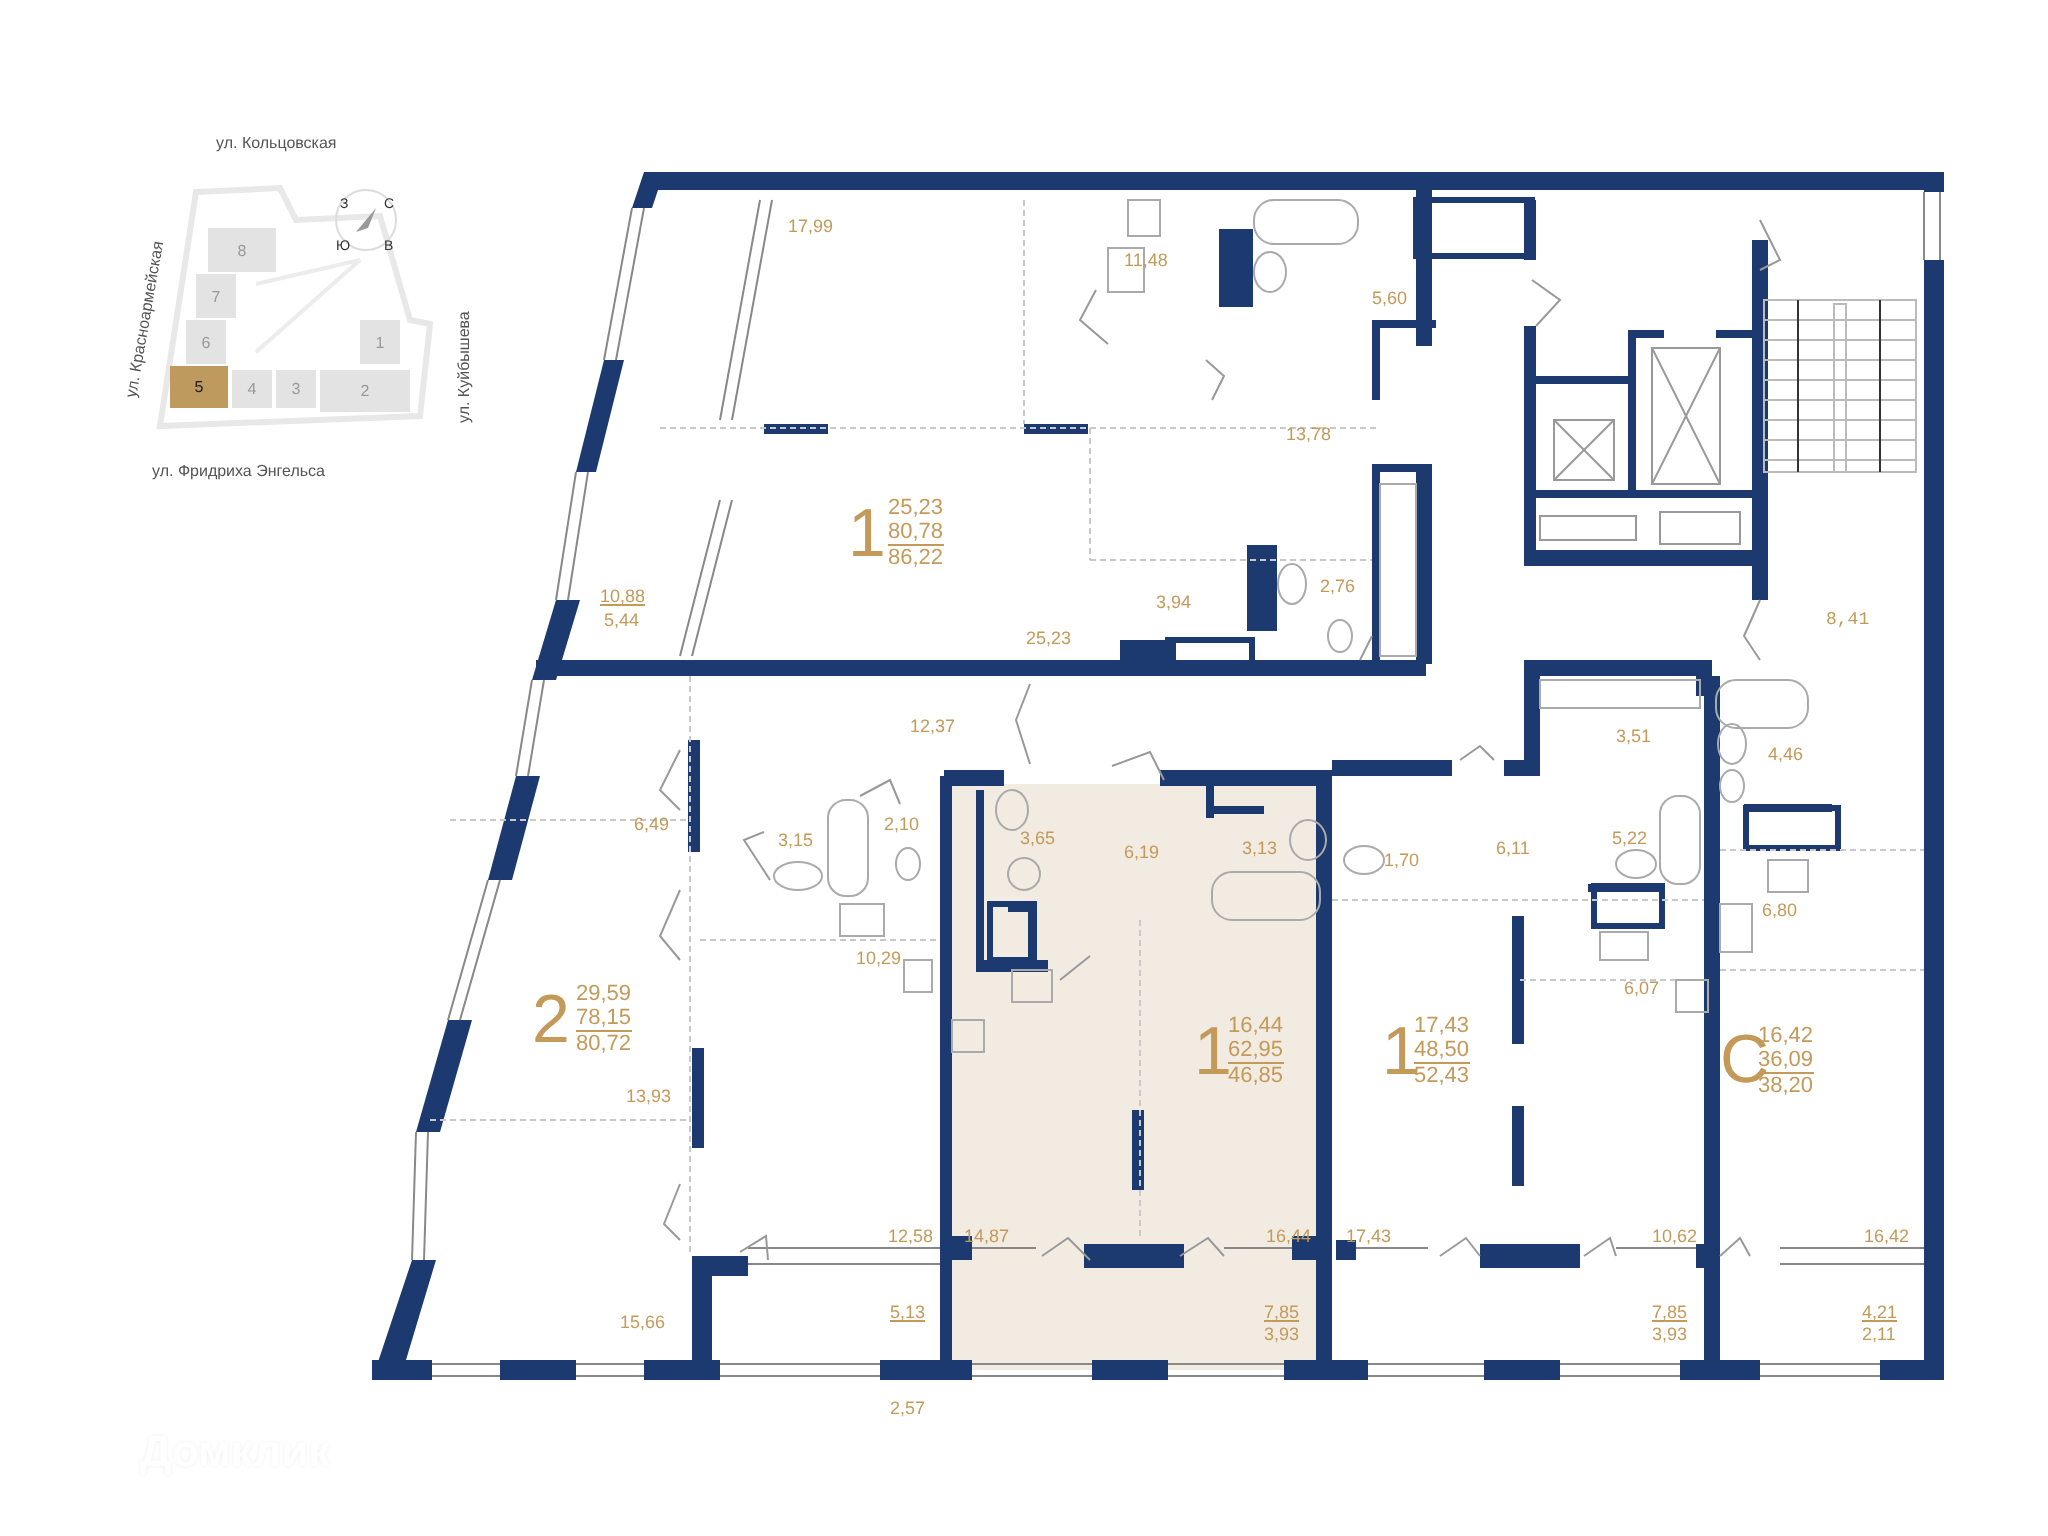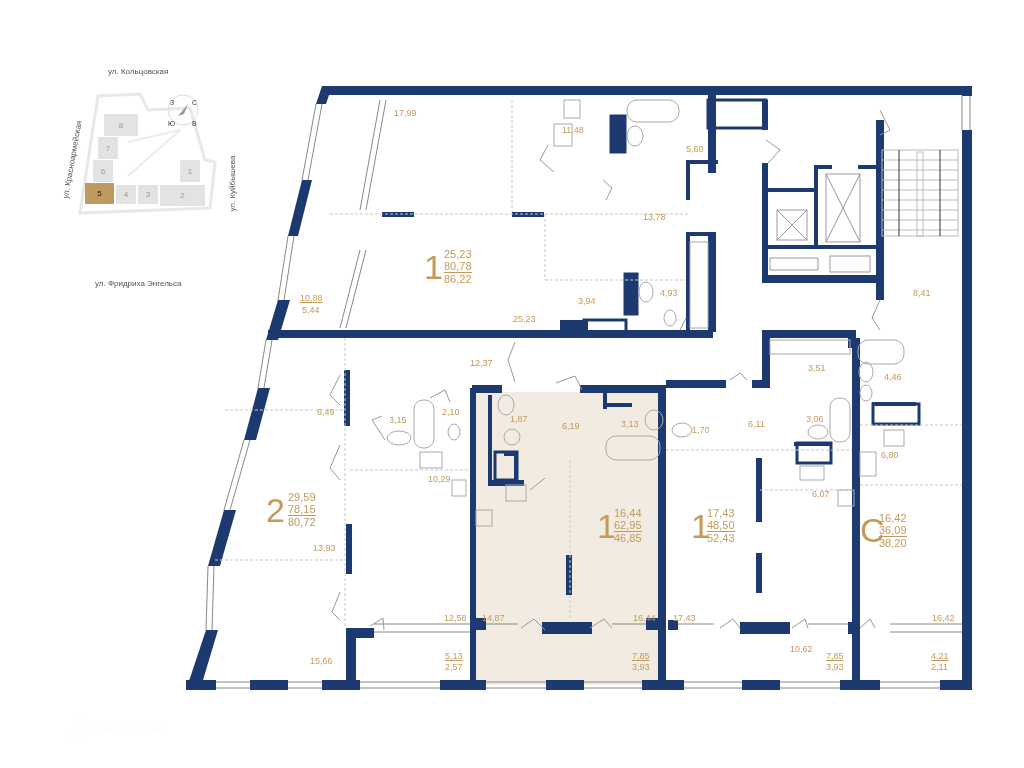--- a/index.html
+++ b/index.html
@@ -15,21 +15,21 @@
   .watermark { position:absolute; left:36px; top:712px; display:flex; align-items:center; gap:6px; color:#ffffff; font-size:22px; font-weight:bold; opacity:0.85; font-family:"Liberation Sans", sans-serif; text-shadow:0 0 2px rgba(0,0,0,0.08); }
   svg { position:absolute; left:0; top:0; }
 </style>
 </head>
 <body>
 
 <div>
   <div class="street" style="left:108px;top:67px;">ул. Кольцовская</div>
   <div class="street" style="left:20px;top:140px;transform:rotate(-80deg);transform-origin:center;width:110px;">ул. Красноармейская</div>
   <div class="street" style="left:202px;top:177px;transform:rotate(-90deg);transform-origin:center;width:60px;">ул. Куйбышева</div>
-  <div class="street" style="left:95px;top:231px;margin-top:48px;">ул. Фридриха Энгельса</div>
+  <div class="street" style="left:76px;top:231px;">ул. Фридриха Энгельса</div>
 
   <svg width="1024" height="768">
     <path d="M98,96 L140,94 L148,110 L190,108 L205,160 L215,162 L210,208 L80,213 Z" fill="none" stroke="#e8e8e8" stroke-width="3"></path>
     <line x1="128" y1="142" x2="180" y2="130" stroke="#ececec" stroke-width="2"></line>
     <line x1="128" y1="176" x2="180" y2="130" stroke="#ececec" stroke-width="2"></line>
     <circle cx="183" cy="110" r="15" fill="none" stroke="#dcdcdc" stroke-width="1"></circle>
     <polygon points="178,116 188,104 184,114" fill="#999"></polygon>
   </svg>
   <div class="street" style="left:170px;top:99px;font-size:7px;color:#333;">З</div>
   <div class="street" style="left:192px;top:99px;font-size:7px;color:#333;">С</div>
@@ -287,52 +287,52 @@
     <polyline points="766,140 780,150 768,163"></polyline>
   </g>
 </svg>
 
 <div>
   <div class="lbl" style="left:394px;top:108px;">17,99</div>
   <div class="lbl" style="left:562px;top:125px;">11,48</div>
   <div class="lbl" style="left:686px;top:144px;">5,60</div>
   <div class="lbl" style="left:643px;top:212px;text-align:center;">13,78</div>
   <div class="lbl" style="left:578px;top:296px;">3,94</div>
-  <div class="lbl" style="left:660px;top:288px;">4,93</div>
+  <div class="lbl" style="left:660px;top:288px;">2,76</div>
   <div class="lbl" style="left:513px;top:314px;">25,23</div>
   <div class="lbl u" style="left:300px;top:293px;">10,88</div>
   <div class="lbl" style="left:302px;top:305px;">5,44</div>
-  <div class="lbl" style="left:913px;top:288px;">8,41</div>
-
-  <div class="lbl" style="left:455px;top:358px;margin-left:15px;">12,37</div>
+  <div class="lbl" style="left:913px;top:305px;font-family:Liberation Mono, monospace;">8,41</div>
+
+  <div class="lbl" style="left:455px;top:358px;">12,37</div>
   <div class="lbl" style="left:317px;top:407px;">6,49</div>
   <div class="lbl" style="left:389px;top:415px;">3,15</div>
   <div class="lbl" style="left:442px;top:407px;">2,10</div>
   <div class="lbl" style="left:428px;top:474px;">10,29</div>
   <div class="lbl" style="left:313px;top:543px;">13,93</div>
   <div class="lbl" style="left:444px;top:613px;">12,58</div>
   <div class="lbl" style="left:310px;top:656px;">15,66</div>
   <div class="lbl u" style="left:445px;top:651px;">5,13</div>
-  <div class="lbl" style="left:445px;top:662px;">2,57</div>
-
-  <div class="lbl" style="left:510px;top:414px;">1,87</div>
+  <div class="lbl" style="left:445px;top:699px;">2,57</div>
+
+  <div class="lbl" style="left:510px;top:414px;">3,65</div>
   <div class="lbl" style="left:562px;top:421px;">6,19</div>
   <div class="lbl" style="left:621px;top:419px;">3,13</div>
   <div class="lbl" style="left:482px;top:613px;">14,87</div>
   <div class="lbl" style="left:633px;top:613px;">16,44</div>
   <div class="lbl u" style="left:632px;top:651px;">7,85</div>
   <div class="lbl" style="left:632px;top:662px;">3,93</div>
 
   <div class="lbl" style="left:692px;top:425px;">1,70</div>
   <div class="lbl" style="left:748px;top:419px;text-align:right;">6,11</div>
   <div class="lbl" style="left:808px;top:363px;">3,51</div>
-  <div class="lbl" style="left:806px;top:414px;">3,06</div>
+  <div class="lbl" style="left:806px;top:414px;">5,22</div>
   <div class="lbl" style="left:812px;top:489px;">6,07</div>
   <div class="lbl" style="left:673px;top:613px;">17,43</div>
-  <div class="lbl" style="left:790px;top:613px;margin-top:31px;">10,62</div>
+  <div class="lbl" style="left:826px;top:613px;">10,62</div>
   <div class="lbl u" style="left:826px;top:651px;">7,85</div>
   <div class="lbl" style="left:826px;top:662px;">3,93</div>
 
   <div class="lbl" style="left:884px;top:372px;">4,46</div>
   <div class="lbl" style="left:881px;top:450px;">6,80</div>
   <div class="lbl" style="left:932px;top:613px;">16,42</div>
   <div class="lbl u" style="left:931px;top:651px;">4,21</div>
   <div class="lbl" style="left:931px;top:662px;">2,11</div>
 </div>
 

